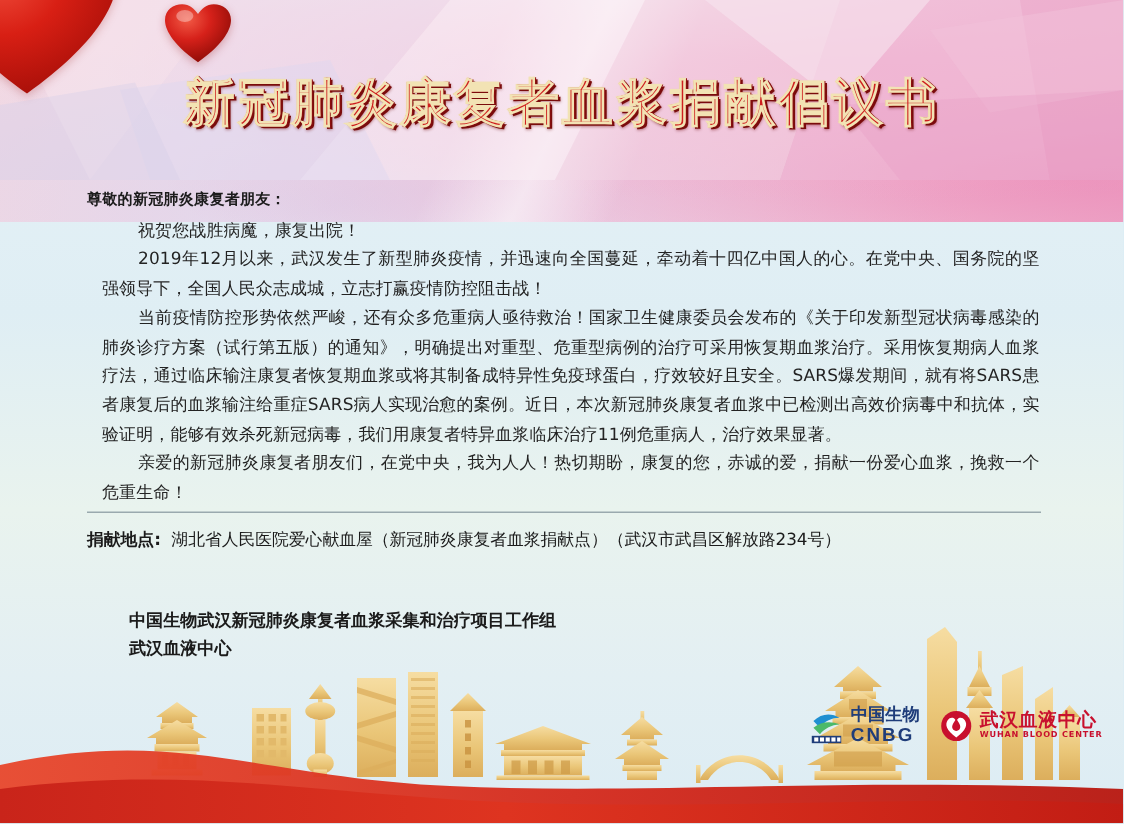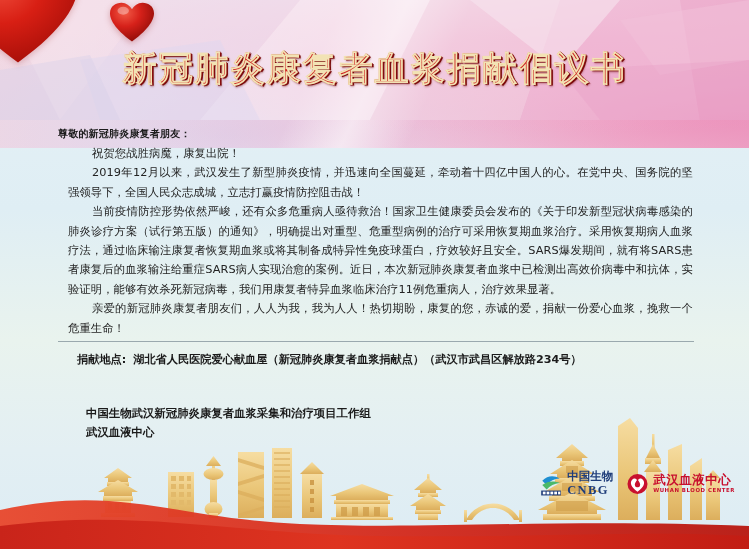--- a/index.html
+++ b/index.html
@@ -81,22 +81,22 @@
   }
 
   
   .contact{
     position:absolute; left:58px; top:350px; width:650px;
   }
   .contact-line{
     font-size:11.2px; font-weight:bold; color:#1b1b1b;
     line-height:20px; white-space:nowrap;
   }
-  .contact-line .lbl{ font-weight:bold;margin-left:19px; }
-  .contact-line .val{ font-weight:bold; }
+  .contact-line .lbl{ font-weight:bold; }
+  .contact-line .val{ font-weight:normal; }
   .gap{ display:inline-block; width:22px; }
   .gap-s{ display:inline-block; width:7px; }
 
   
   .signature{
     position:absolute; left:58px; top:404px; width:520px;
   }
   .sig-line{
     font-size:11.4px; font-weight:bold; color:#1b1b1b; line-height:19px;margin-left:28px;
   }
@@ -119,21 +119,21 @@
     width:22px; height:24px; display:flex; flex-direction:column;
     align-items:center; justify-content:flex-end;
   }
   .cnbg-text{ line-height:1; }
   .cnbg-cn{
     font-family:"DejaVu Sans","Liberation Sans",sans-serif;
     font-size:11.5px; font-weight:bold; color:#1f3d7a; letter-spacing:0px;
     display:block;
   }
   .cnbg-en{
-    font-family:Liberation Serif, serif;
+    font-family:Liberation Sans, sans-serif;
     font-size:12.5px; font-weight:bold; color:#1f3d7a;
     letter-spacing:1.4px; display:block; margin-top:1px;
   }
 
   .wbc-mark{ width:21px; height:22px; }
   .wbc-text{ line-height:1; }
   .wbc-cn{
     font-family:"DejaVu Sans","Liberation Sans",sans-serif;
     font-size:12.5px; font-weight:bold; color:#c8102e; letter-spacing:.5px;
     display:block;
@@ -191,21 +191,21 @@
     </svg>
 
     <div class="title">新冠肺炎康复者血浆捐献倡议书</div>
   </div>
 
   <div class="content">
     <div class="salutation">尊敬的新冠肺炎康复者朋友：</div>
     <div class="para p-short">祝贺您战胜病魔，康复出院！</div>
     <div class="para">2019年12月以来，武汉发生了新型肺炎疫情，并迅速向全国蔓延，牵动着十四亿中国人的心。在党中央、国务院的坚强领导下，全国人民众志成城，立志打赢疫情防控阻击战！</div>
     <div class="para">当前疫情防控形势依然严峻，还有众多危重病人亟待救治！国家卫生健康委员会发布的《关于印发新型冠状病毒感染的肺炎诊疗方案（试行第五版）的通知》，明确提出对重型、危重型病例的治疗可采用恢复期血浆治疗。采用恢复期病人血浆疗法，通过临床输注康复者恢复期血浆或将其制备成特异性免疫球蛋白，疗效较好且安全。SARS爆发期间，就有将SARS患者康复后的血浆输注给重症SARS病人实现治愈的案例。近日，本次新冠肺炎康复者血浆中已检测出高效价病毒中和抗体，实验证明，能够有效杀死新冠病毒，我们用康复者特异血浆临床治疗11例危重病人，治疗效果显著。</div>
-    <div class="para">亲爱的新冠肺炎康复者朋友们，人人为我，我为人人！热切期盼，康复的您，赤诚的爱，捐献一份爱心血浆，挽救一个危重生命！</div>
+    <div class="para">亲爱的新冠肺炎康复者朋友们，在党中央，我为人人！热切期盼，康复的您，赤诚的爱，捐献一份爱心血浆，挽救一个危重生命！</div>
   </div>
 
   <div class="divider"></div>
 
   <div class="contact">
     <div class="contact-line">
       <span class="lbl">捐献地点:</span><span class="gap-s"></span><span class="val">湖北省人民医院爱心献血屋（新冠肺炎康复者血浆捐献点）（武汉市武昌区解放路234号）</span>
     </div>
   </div>
 

